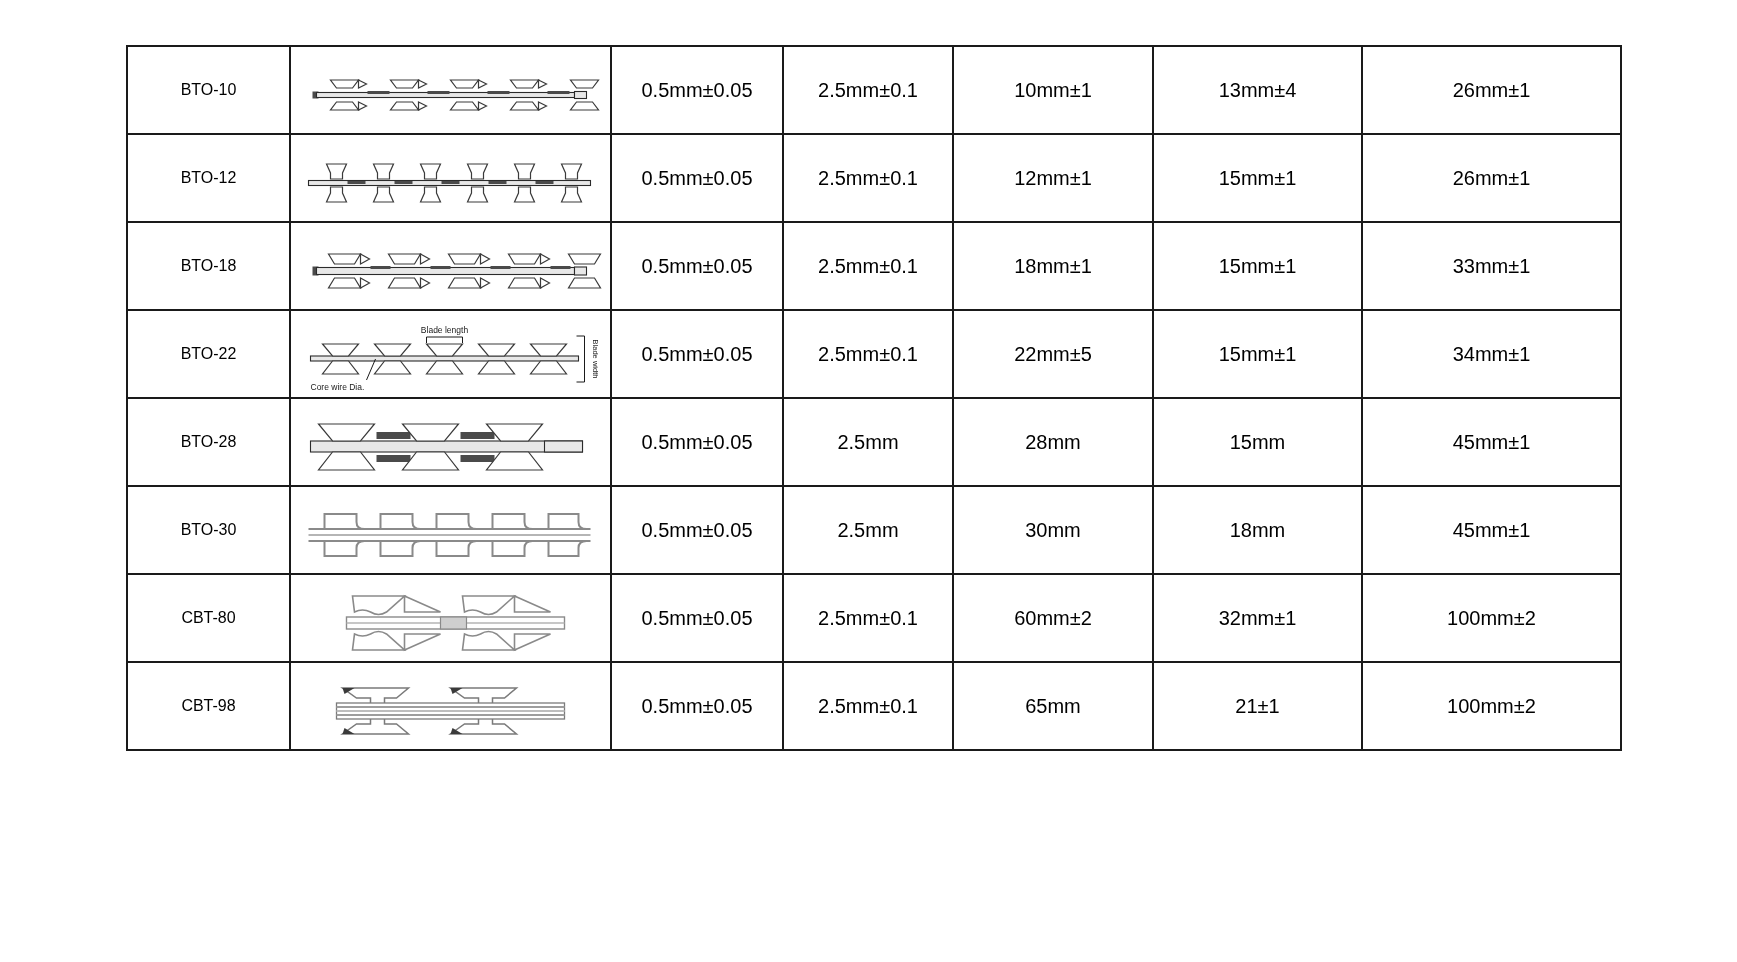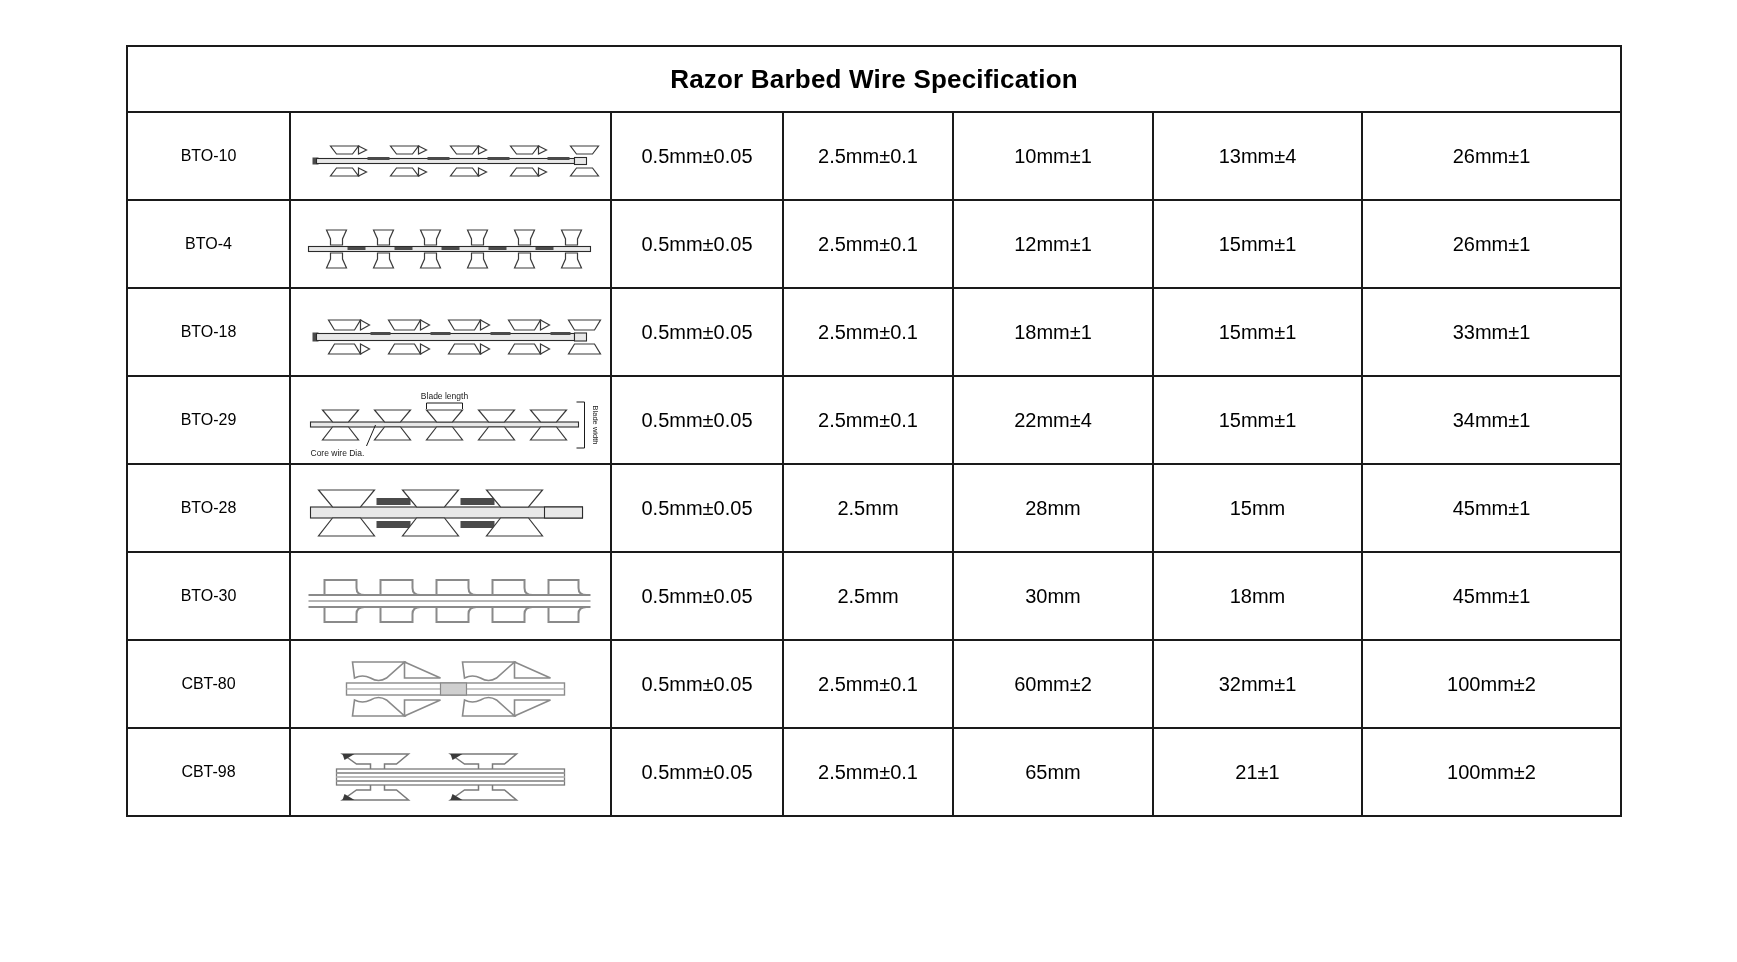--- a/index.html
+++ b/index.html
@@ -110,23 +110,20 @@
         <col class="c-size">
           <col class="c-blade">
           <col class="c-thick">
           <col class="c-wire">
         <col class="c-blen">
           <col class="c-bwidth">
           <col class="c-bspace">
       </colgroup>
 
       <tbody>
-          <tr>
-        <td class="title-cell" colspan="7">Razor Barbed Wire Specification</td>
-      </tr>
 
 
       <tr>
         <td class="data-cell size-cell">BTO-10</td>
         <td class="data-cell blade-cell">
           <span class="diagram">
             <svg viewBox="0 0 300 74" preserveAspectRatio="xMidYMid meet">
               <g class="dgm-stroke">
                 <rect x="12" y="33.5" width="6" height="7" class="dgm-dark" stroke="none"></rect>
                 <rect x="16" y="34.5" width="258" height="5" class="dgm-core"></rect>
@@ -168,21 +165,21 @@
           </span>
         </td>
         <td class="data-cell">0.5mm±0.05</td>
         <td class="data-cell">2.5mm±0.1</td>
         <td class="data-cell">10mm±1</td>
         <td class="data-cell">13mm±4</td>
         <td class="data-cell">26mm±1</td>
       </tr>
 
       <tr>
-        <td class="data-cell size-cell">BTO-4</td>
+        <td class="data-cell size-cell">BTO-12</td>
         <td class="data-cell blade-cell">
           <span class="diagram">
             <svg viewBox="0 0 300 74" preserveAspectRatio="xMidYMid meet">
               <g class="dgm-stroke">
                 <rect x="8" y="34.5" width="282" height="5" class="dgm-core"></rect>
                 <g>
                   <path d="M26,18 L46,18 L42,27 L42,33 L30,33 L30,27 Z"></path>
                   <path d="M30,41 L42,41 L42,47 L46,56 L26,56 L30,47 Z"></path>
                   <rect x="47" y="35" width="18" height="3" class="dgm-dark" stroke="none"></rect>
                 </g>
@@ -267,21 +264,21 @@
           </span>
         </td>
         <td class="data-cell">0.5mm±0.05</td>
         <td class="data-cell">2.5mm±0.1</td>
         <td class="data-cell">18mm±1</td>
         <td class="data-cell">15mm±1</td>
         <td class="data-cell">33mm±1</td>
       </tr>
 
       <tr>
-        <td class="data-cell size-cell">BTO-29</td>
+        <td class="data-cell size-cell">BTO-22</td>
         <td class="data-cell blade-cell">
           <span class="diagram">
             <svg viewBox="0 0 300 74" preserveAspectRatio="xMidYMid meet">
               <g class="dgm-stroke">
 
                 <rect x="10" y="34" width="268" height="5" class="dgm-core"></rect>
 
                 <g>
                   <polygon points="22,22 58,22 48,34 32,34"></polygon>
                       <polygon points="32,39 48,39 58,52 22,52"></polygon>
@@ -316,21 +313,21 @@
 
               <g stroke="#1a1a1a" stroke-width="1" fill="none">
                 <path d="M276,14 L284,14 L284,60 L276,60"></path>
               </g>
               <text class="dgm-lbl-v" x="292" y="37" text-anchor="middle" transform="rotate(90 292 37)">Blade width</text>
             </svg>
           </span>
         </td>
         <td class="data-cell">0.5mm±0.05</td>
         <td class="data-cell">2.5mm±0.1</td>
-        <td class="data-cell">22mm±4</td>
+        <td class="data-cell">22mm±5</td>
         <td class="data-cell">15mm±1</td>
         <td class="data-cell">34mm±1</td>
       </tr>
 
       <tr>
         <td class="data-cell size-cell">BTO-28</td>
         <td class="data-cell blade-cell">
           <span class="diagram">
             <svg viewBox="0 0 300 74" preserveAspectRatio="xMidYMid meet">
               <g class="dgm-stroke">

